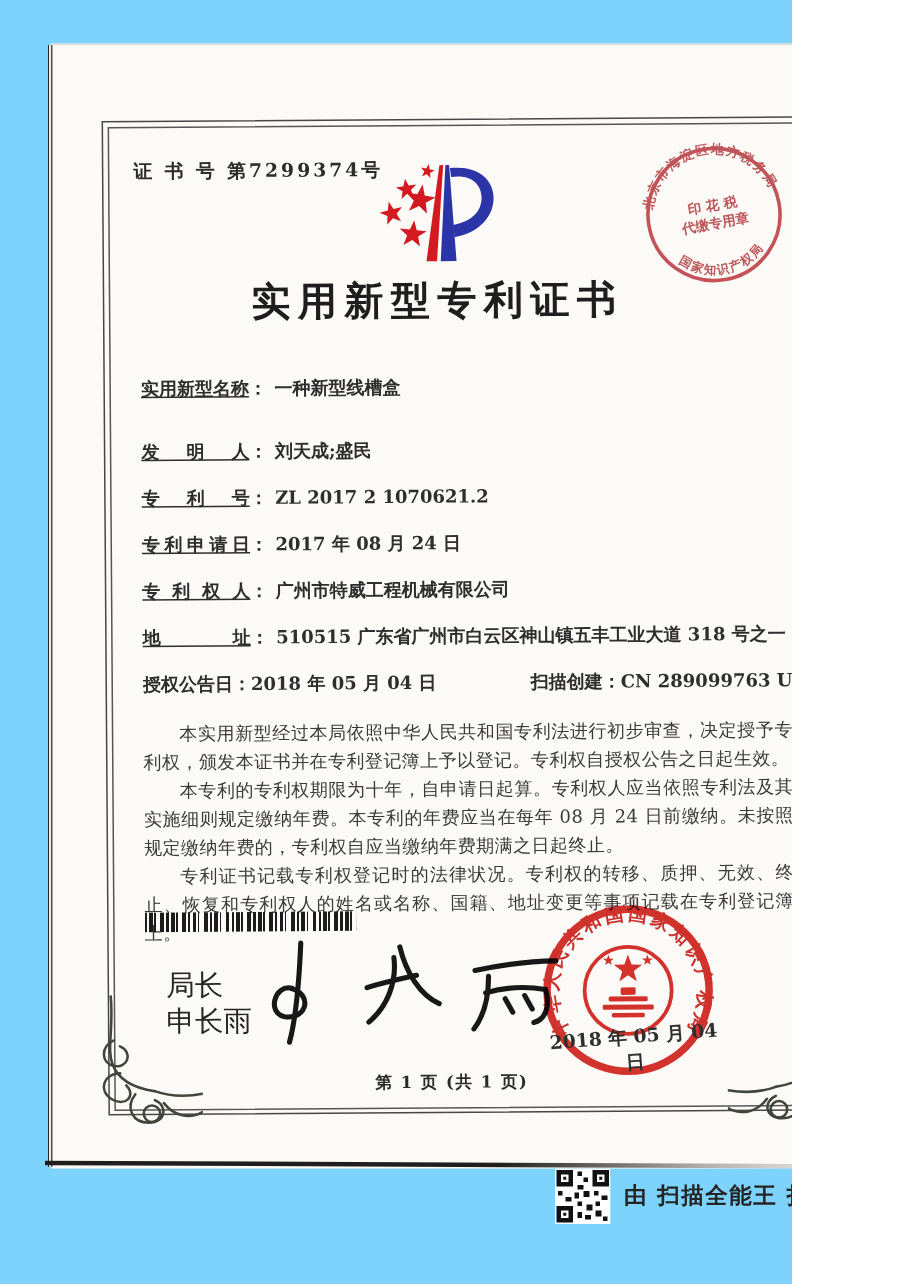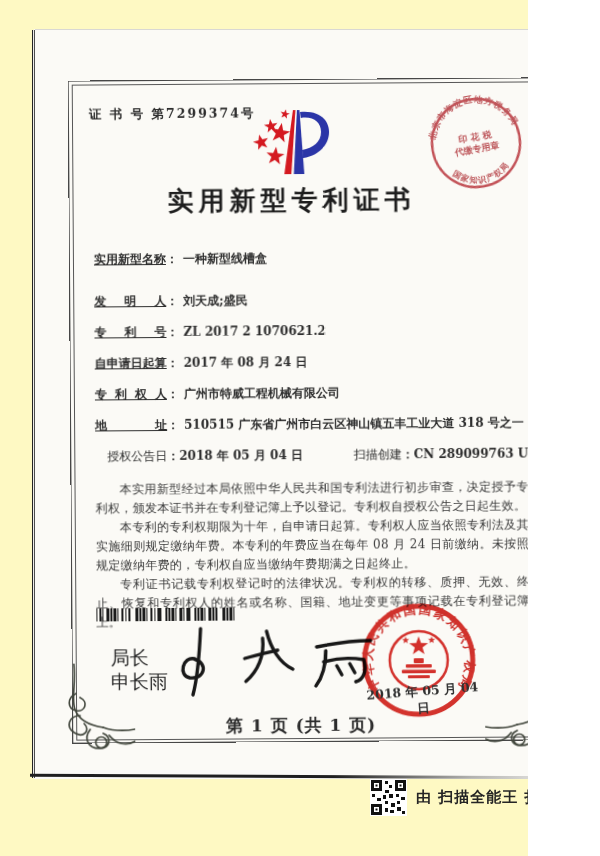--- a/index.html
+++ b/index.html
@@ -1,17 +1,17 @@
 <!DOCTYPE html>
 <html><head>
 <meta charset="utf-8">
 <style>
   * { margin:0; padding:0; box-sizing:border-box; }
   body { width:600px; height:856px; background:#ffffff; font-family:"DejaVu Serif", serif; overflow:hidden; }
-  #canvas { position:relative; width:528px; height:856px; background:#fef9c3; overflow:hidden; }
+  #canvas { position:relative; width:528px; height:856px; background:#7dd3fc; overflow:hidden; }
 
   
   .sheet { position:absolute; left:34px; top:29px; width:556px; height:750px; background:#fbfaf6; }
   .edge-left { position:absolute; left:32px; top:30px; width:3px; height:748px;
     background:linear-gradient(90deg,#242424 0 1px,#efeeea 1px 2px,#4c4c4c 2px 3px); }
   .edge-top { position:absolute; left:35px; top:29px; width:552px; height:1px; background:#d9d8d3; }
   .edge-right { position:absolute; left:587px; top:31px; width:1px; height:746px; background:#e6e5e0; }
   .edge-bottom { position:absolute; left:30px; top:775px; width:552px; height:3px;
     background:linear-gradient(90deg,#1f1f1f 0 55%, rgba(90,90,90,.45) 80%, rgba(120,120,120,0)); transform:rotate(.25deg); }
 
@@ -24,40 +24,40 @@
 
   .logo { position:absolute; left:222px; top:26px; transform:translateX(-50%); }
 
   .title { position:absolute; left:222px; top:103px; transform:translateX(-50%); white-space:nowrap;
     font-size:26px; font-weight:700; letter-spacing:5px; color:#1e1e1e; }
 
   .content { position:absolute; left:24px; top:170px; width:433px; color:#2e2e2e; }
   .frow { display:flex; font-size:12px; font-weight:600; line-height:17px; margin-bottom:14px; }
   .frow.first { margin-bottom:25px; }
   .f-label { display:inline-block; width:72px; text-align:justify; text-align-last:justify;text-decoration:underline; }
-  .g-label { font-weight:400;margin-left:12px; }
+  .g-label { font-weight:700; }
   .f-colon { margin-right:5px; }
   .f-value { flex:1; }
   .grant-row { display:flex; justify-content:space-between; font-size:12px; line-height:17px; margin-bottom:0; }
 
   .paras { margin-top:15px; font-size:12px; line-height:19px; color:#3a3a3a; letter-spacing:.3px; text-align:justify; }
   .paras p { text-indent:2em; }
 
   .barcode { position:absolute; left:24px; top:527px; width:141px; height:13px;
     background:repeating-linear-gradient(90deg,#1c1c1c 0 1.5px,transparent 1.5px 3px,#1c1c1c 3px 5.5px,transparent 5.5px 6.5px,#1c1c1c 6.5px 7.5px,transparent 7.5px 10.5px,#1c1c1c 10.5px 13px,transparent 13px 14.5px); }
 
   .director { position:absolute; left:38px; top:564px; font-size:19px; font-weight:400; color:#262626; line-height:24px; }
   .signature { position:absolute; left:88px; top:538px; }
 
   .main-seal { position:absolute; left:287px; top:522px; mix-blend-mode:multiply; opacity:.92; }
   .seal-date { position:absolute; left:290px; top:604px; width:120px; text-align:center;
     font-size:12.5px; font-weight:700; color:#2f2f2f; transform:rotate(-4deg); z-index:5; }
 
   .page-no { position:absolute; left:228px; top:634px; transform:translateX(-50%); white-space:nowrap;
-    font-size:17px; color:#2b2b2b; letter-spacing:1px; font-weight:600; }
+    font-size:11px; color:#2b2b2b; letter-spacing:1px; font-weight:600; }
 
   .flourish { position:absolute; }
   .flourish.fl-left { left:-14px; top:582px; }
   .flourish.fl-right { right:-14px; top:582px; transform:scaleX(-1); }
 
   .tax-seal { position:absolute; left:427px; top:94px; mix-blend-mode:multiply; opacity:.85; transform:rotate(-10deg); }
 
   .scan-credit { position:absolute; left:370px; top:779px; display:flex; align-items:center; gap:9px; }
   .scan-credit .txt { font-family:"DejaVu Sans", sans-serif; font-size:15px; font-weight:700; color:#252525; letter-spacing:1px; white-space:nowrap; }
 </style>
@@ -104,21 +104,21 @@
         <span class="f-label">发明人</span>
           <span class="f-colon">：</span>
         <span class="f-value">刘天成;盛民</span>
       </div>
       <div class="frow">
         <span class="f-label">专利号</span>
           <span class="f-colon">：</span>
         <span class="f-value">ZL 2017 2 1070621.2</span>
       </div>
       <div class="frow">
-        <span class="f-label">自申请日起算</span>
+        <span class="f-label">专利申请日</span>
           <span class="f-colon">：</span>
         <span class="f-value">2017 年 08 月 24 日</span>
       </div>
       <div class="frow">
         <span class="f-label">专利权人</span>
           <span class="f-colon">：</span>
         <span class="f-value">广州市特威工程机械有限公司</span>
       </div>
       <div class="frow">
         <span class="f-label">地址</span>

